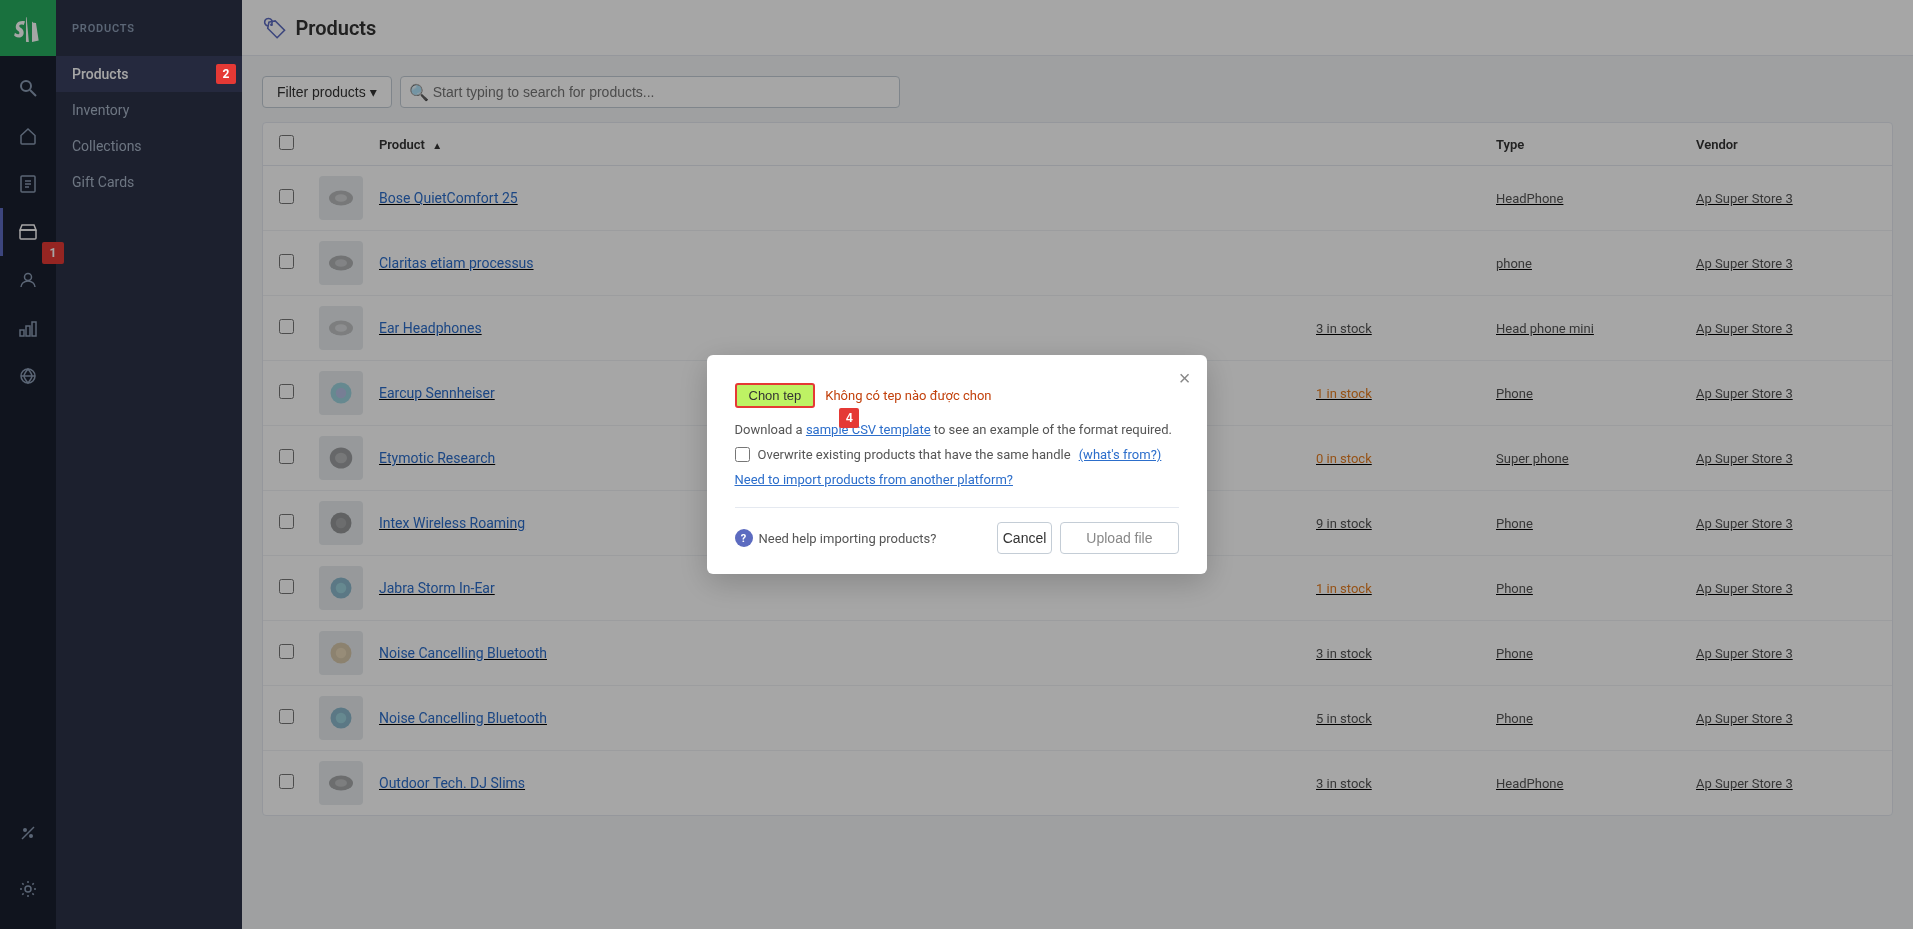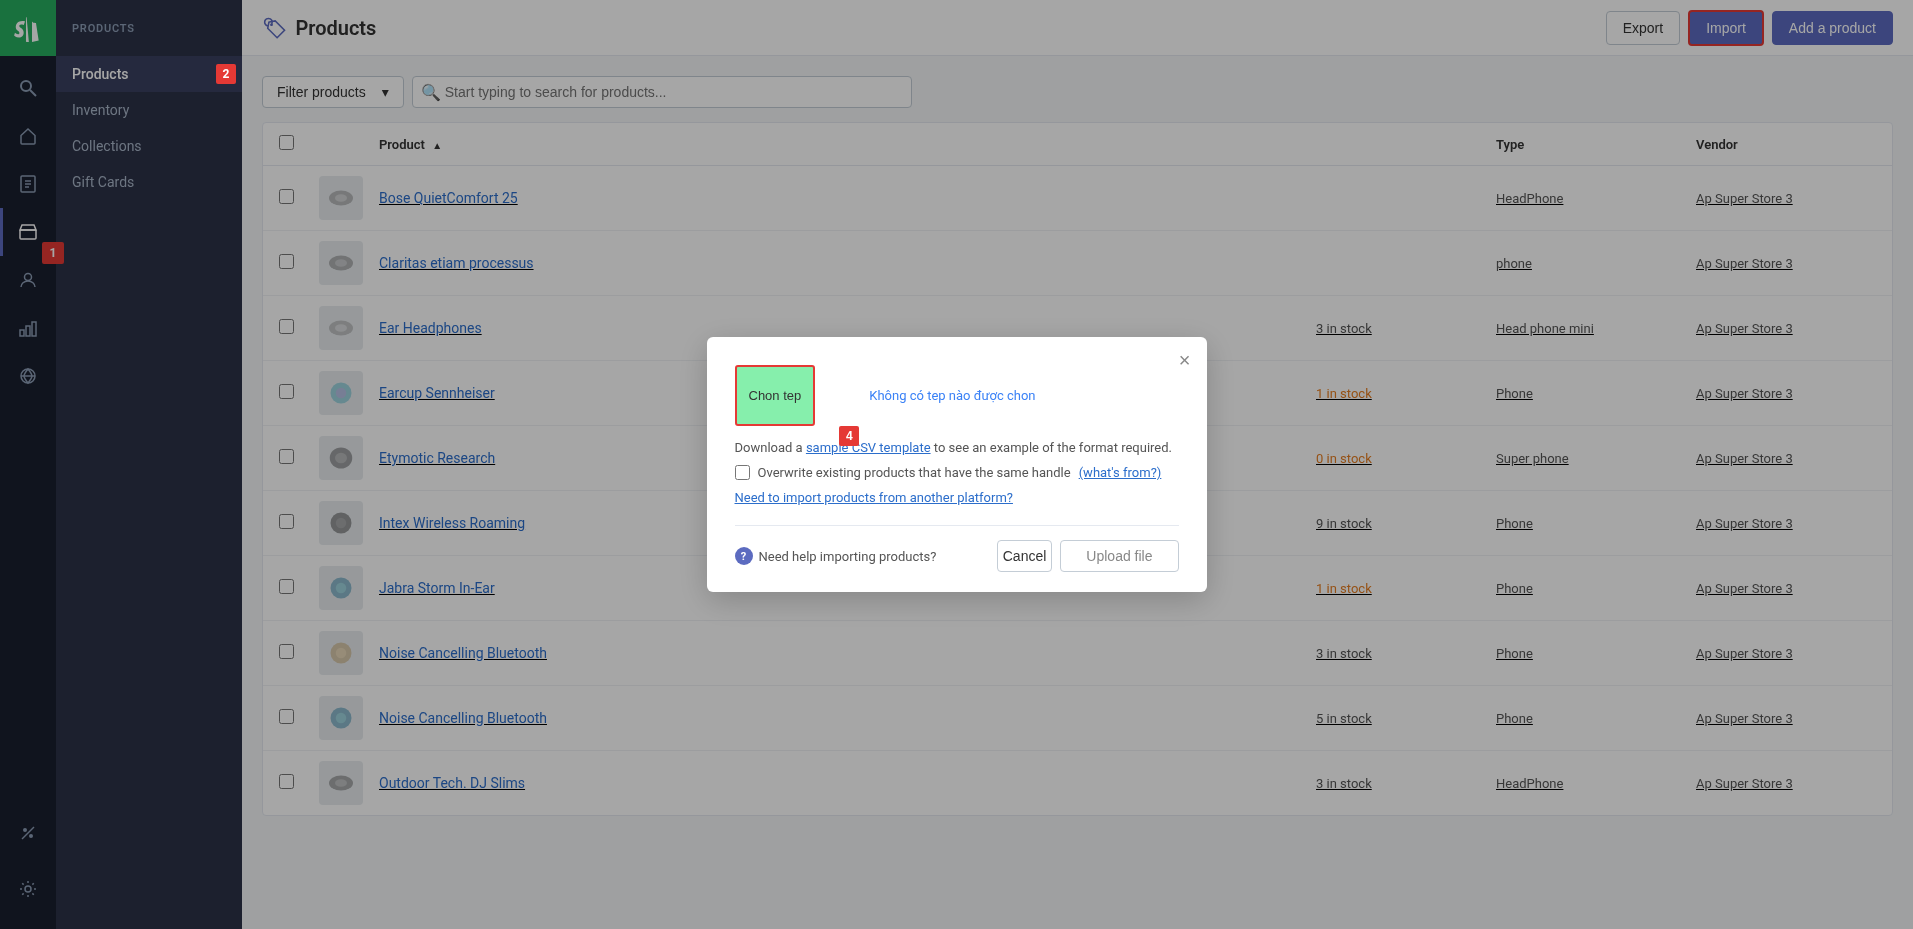--- a/index.html
+++ b/index.html
@@ -132,21 +132,21 @@
     .toolbar {
       display: flex; gap: 8px; margin-bottom: 14px; align-items: center;
     }
     .filter-btn {
       padding: 7px 14px;
       border: 1px solid #c4cdd6;
       border-radius: 4px;
       background: #fff;
       font-size: 14px;
       cursor: pointer;
-      display: flex; align-items: center; gap: 16px;
+      display: flex; align-items: center; gap: 4px;
       color: #333;
     }
     .search-bar {
       flex: 1;
       max-width: 500px;
       position: relative;
     }
     .search-bar input {
       width: 100%;
       padding: 7px 12px 7px 32px;
@@ -230,34 +230,33 @@
     }
     .modal-close {
       position: absolute; top: 12px; right: 16px;
       font-size: 20px; color: #888; cursor: pointer; background: none; border: none;
     }
 
     .file-input-row {
       display: flex; align-items: center; gap: 10px; margin-bottom: 14px;
     }
     .choose-file-btn {
-      padding: 21px 12px;
+      padding: 3px 12px;
       border: 1px solid #c4cdd6;
       border-radius: 3px;
-      background: #86efac;
+      background: #bef264;
       font-size: 13px;
       cursor: pointer;
       color: #333;
       white-space: nowrap;
       border: 2px solid #e53935;
     }
     .file-name-text {
       font-size: 13px;
-      color: #3b82f6;
-      margin-left: 44px;
+      color: #c2410c;
     }
     .modal-link-row {
       font-size: 13px;
       color: #555;
       margin-bottom: 10px;
     }
     .modal-link { color: #2c6ecb; text-decoration: underline; cursor: pointer; }
     .checkbox-row {
       display: flex; align-items: flex-start; gap: 8px; margin-bottom: 10px; font-size: 13px; color: #555;
     }
@@ -398,25 +397,20 @@
   </div>
 </div>
 
 <div class="main">
 
   <div class="topbar">
     <div class="topbar-title">
       <span class="topbar-title-icon">🏷</span>
       <span>Products</span>
     </div>
-    <div class="topbar-actions">
-      <button class="btn">Export</button>
-      <button class="btn btn-import" style="position:relative;">Import</button>
-      <button class="btn btn-primary">Add a product</button>
-    </div>
   </div>
 
   <div class="content-area">
 
     <div class="toolbar">
       <button class="filter-btn">
         <span>Filter products</span>
         <span>▾</span>
       </button>
       <div class="search-bar">

